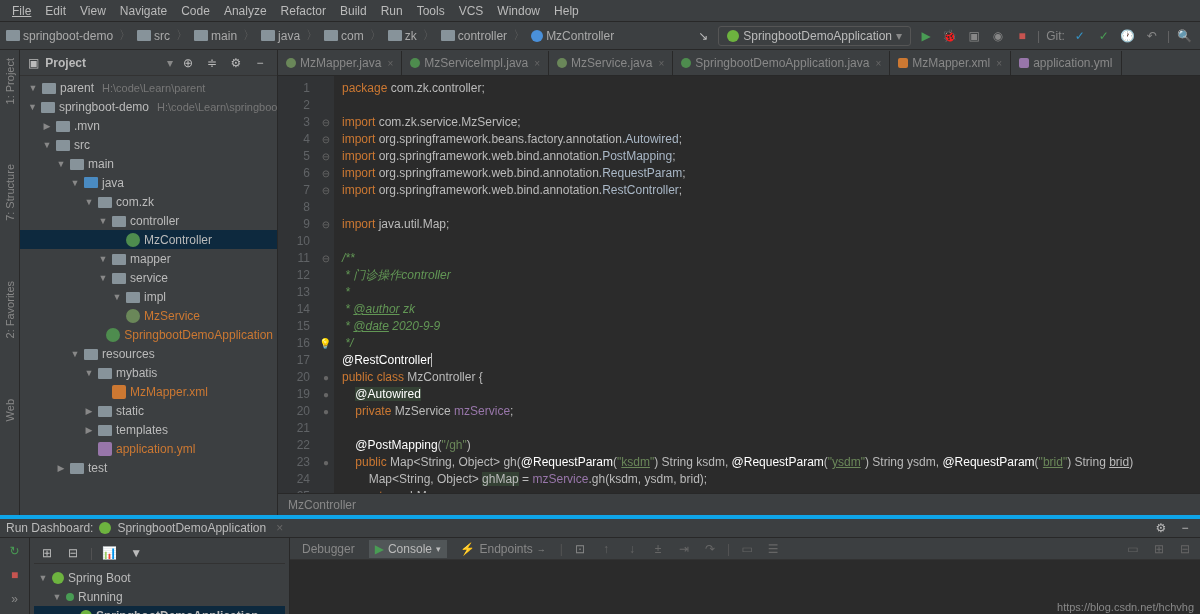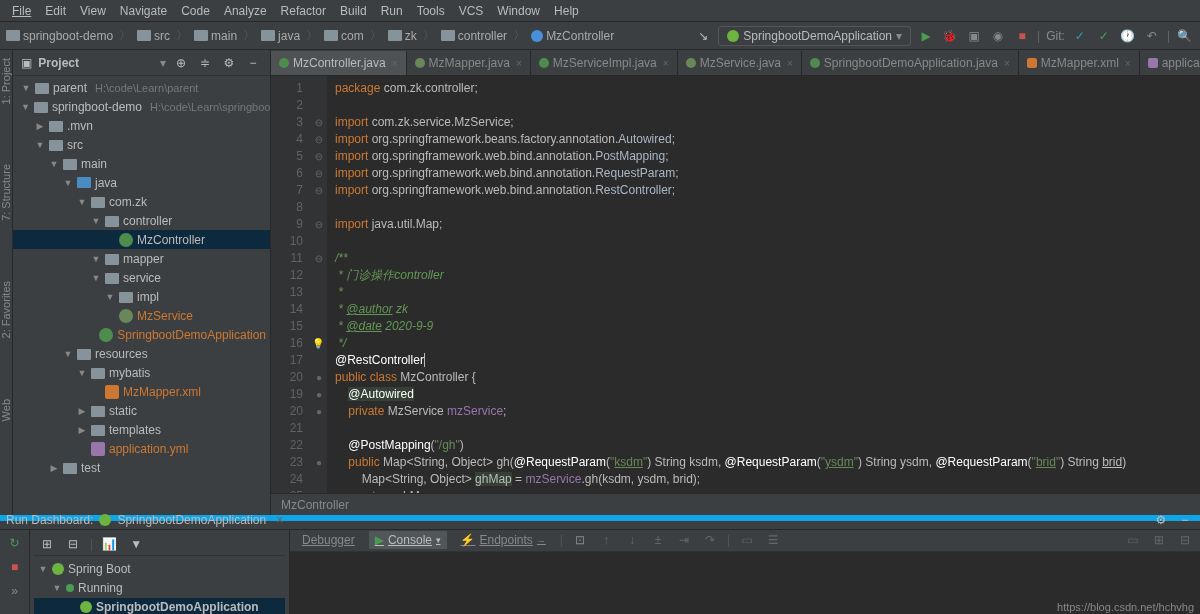--- a/index.html
+++ b/index.html
@@ -51,29 +51,29 @@
 .code-text{padding:4px 8px;white-space:pre;}
 .kw{color:#cc7832;}
 .str{color:#6a8759;}
 .cls{color:#a9b7c6;}
 .ann{color:#ffffff;}
 .doc{color:#629755;font-style:italic;}
 .tag{color:#629755;font-style:italic;text-decoration:underline;}
 .fld{color:#9876aa;}
 .cursor{border-left:1px solid #bbb;}
 .crumb-bar{height:22px;background:#3c3f41;padding:0 10px;display:flex;align-items:center;color:#888;border-top:1px solid #282828;}
-.bottom{height:99px;background:#3c3f41;border-top:6px solid #0ea5e9;display:flex;flex-direction:column;justify-content:center;}
+.bottom{height:99px;background:#3c3f41;border-top:4px solid #0ea5e9;display:flex;flex-direction:column;}
 .run-tabs{height:22px;display:flex;align-items:center;padding:0 6px;gap:4px;border-bottom:1px solid #282828;justify-content:space-between;}
 .run-body{flex:1;display:flex;}
 .run-toolbar{width:30px;border-right:1px solid #282828;display:flex;flex-direction:column;align-items:center;padding:4px 0;gap:6px;}
 .run-tree{width:260px;border-right:1px solid #282828;padding:4px;}
 .run-tree-bar{height:22px;display:flex;align-items:center;gap:8px;padding:0 4px;border-bottom:1px solid #323232;}
 .console-area{flex:1;display:flex;flex-direction:column;}
 .console-tabs{height:22px;display:flex;align-items:center;padding:0 6px;gap:8px;border-bottom:1px solid #323232;color:#888;}
-.console-tab{display:flex;align-items:center;gap:4px;padding:2px 6px;text-decoration:underline;}
+.console-tab{display:flex;align-items:center;gap:4px;padding:2px 6px;}
 .console-tab.active{background:#515658;color:#bbb;}
 .watermark{position:absolute;bottom:1px;right:6px;color:#888;font-size:11px;}
 .green-dot{width:8px;height:8px;background:#499c54;border-radius:50%;display:inline-block;}
 .spring-icon{width:12px;height:12px;background:#6db33f;border-radius:50%;display:inline-block;}
 </style>
 </head>
 <body>
 
 <div class="menubar" id="menubar">
     <span>File</span>
@@ -280,25 +280,20 @@
         <div class="tree-item" style="padding-left: 36px;">
           <span class="arrow">▶</span>
           <span class="fic f-folder"></span>
           <span class="tree-label">test</span>
         </div>
       </div>
  </div>
 
  <div class="editor-area">
   <div class="tabs" id="tabs">
-        <div class="tab active">
-          <span class="fic f-class" style="width: 10px; height: 10px;"></span>
-          <span>MzController.java</span>
-          <span class="tab-close">×</span>
-        </div>
         <div class="tab">
           <span class="fic f-interface" style="width: 10px; height: 10px;"></span>
           <span>MzMapper.java</span>
           <span class="tab-close">×</span>
         </div>
         <div class="tab">
           <span class="fic f-class" style="width: 10px; height: 10px;"></span>
           <span>MzServiceImpl.java</span>
           <span class="tab-close">×</span>
         </div>

